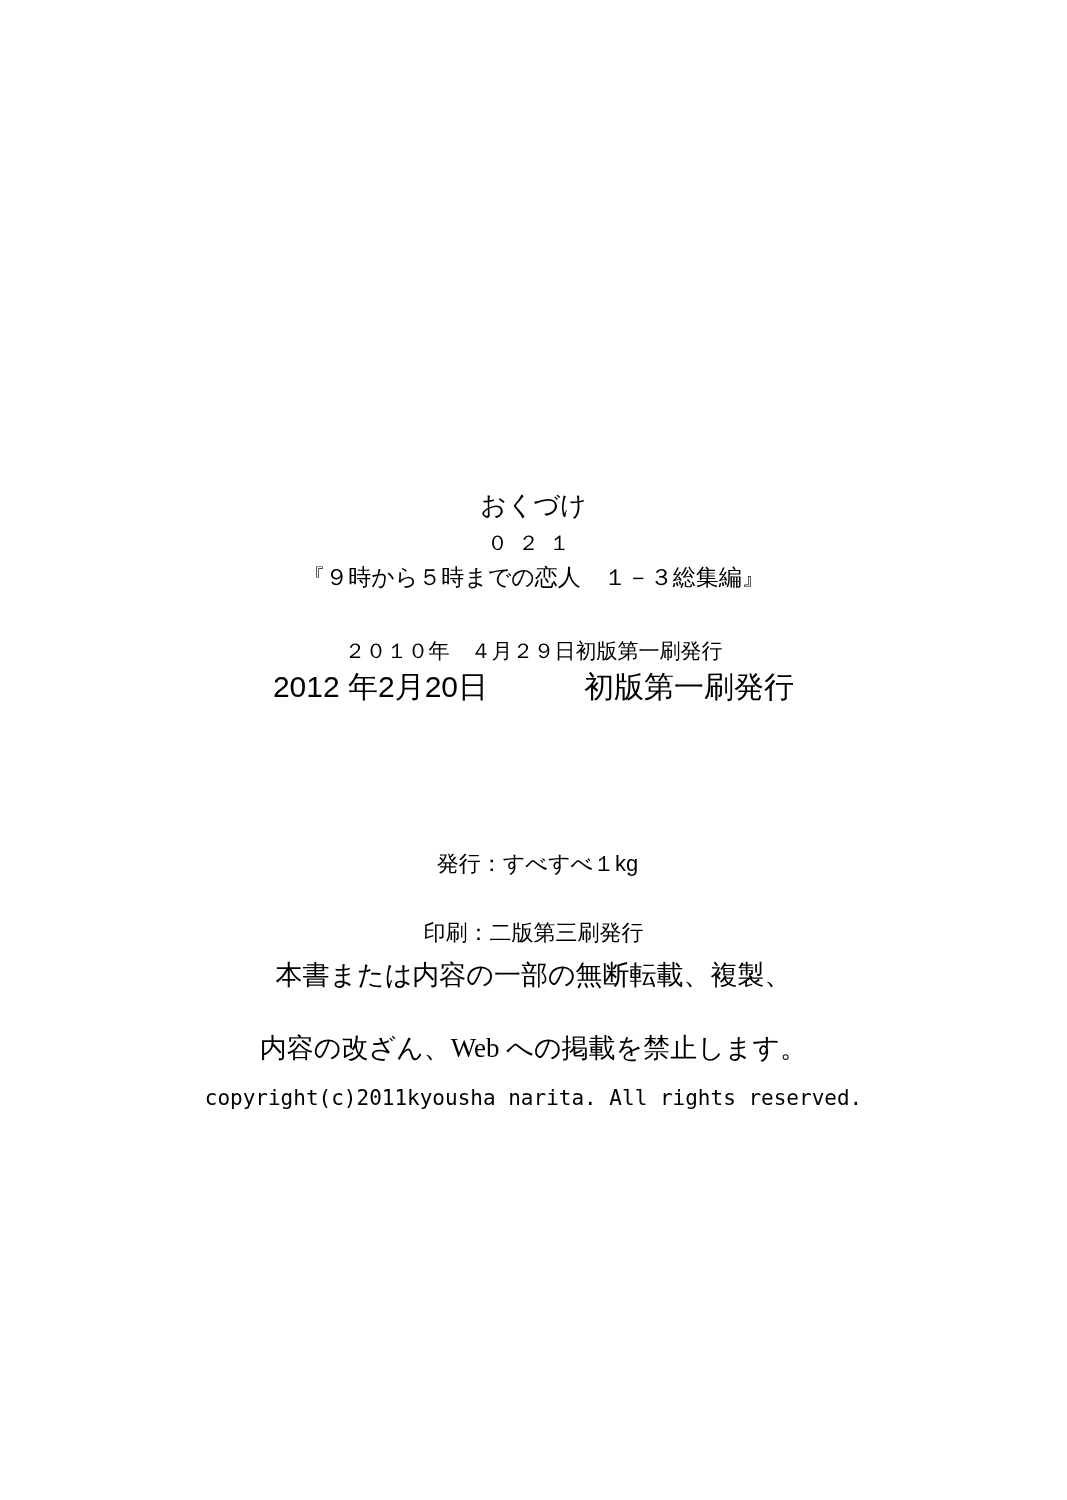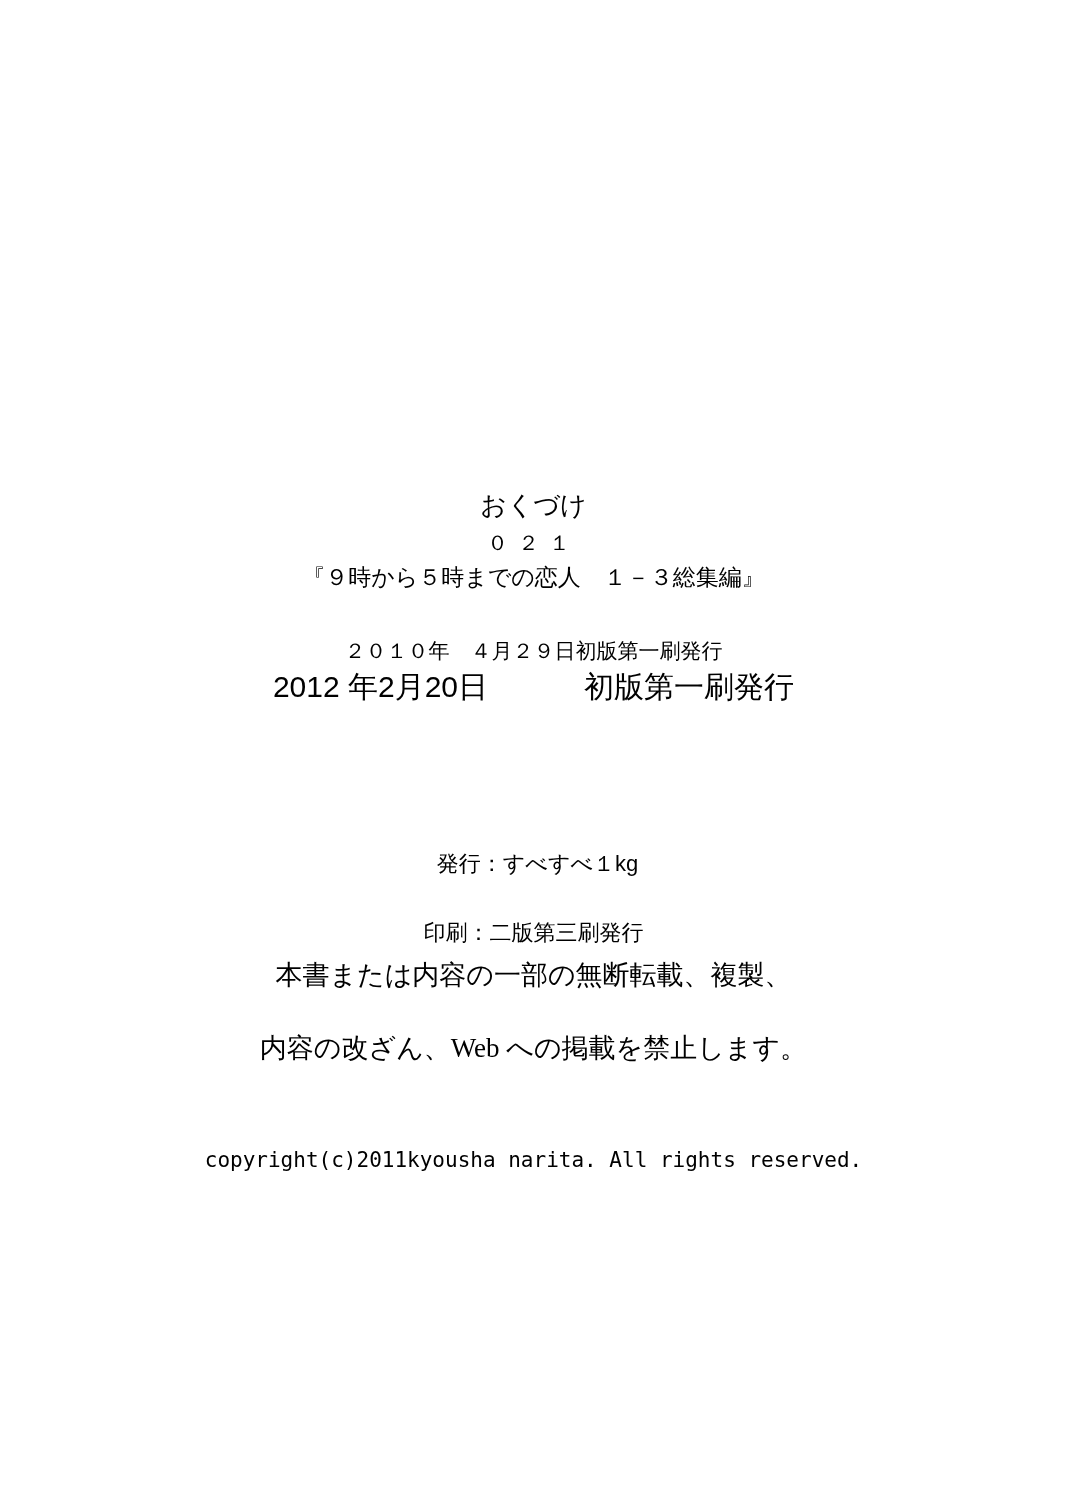--- a/index.html
+++ b/index.html
@@ -37,21 +37,21 @@
   .colophon-header  { top: 492px;  font-size: 26px; }
   .page-number      { top: 532px;  font-size: 21px; letter-spacing: 10px; }
   .book-title       { top: 566px;  font-size: 23px; }
   .first-edition    { top: 640px;  font-size: 21px; }
   .second-edition   { top: 672px;  font-size: 30px; gap: 96px; font-weight: 500; }
   .publisher-line   { top: 853px;  font-size: 22px; padding-left: 8px; }
   .mail-line        { top: 888px;  font-size: 22px; }
   .printer-line     { top: 922px;  font-size: 22px; }
   .notice-1         { top: 962px;  font-size: 27px; font-family: "Liberation Serif", serif; }
   .notice-2         { top: 1035px; font-size: 27px; font-family: "Liberation Serif", serif; }
-  .copyright-line   { top: 1150px; font-size: 21px; font-family: "DejaVu Sans Mono", monospace; }
+  .copyright-line   { top: 1088px; font-size: 21px; font-family: "DejaVu Sans Mono", monospace; }
 </style>
 </head>
 <body>
 
 <div class="page">
 
   <div class="line colophon-header">おくづけ</div>
 
   <div class="line page-number">０２１</div>
 

